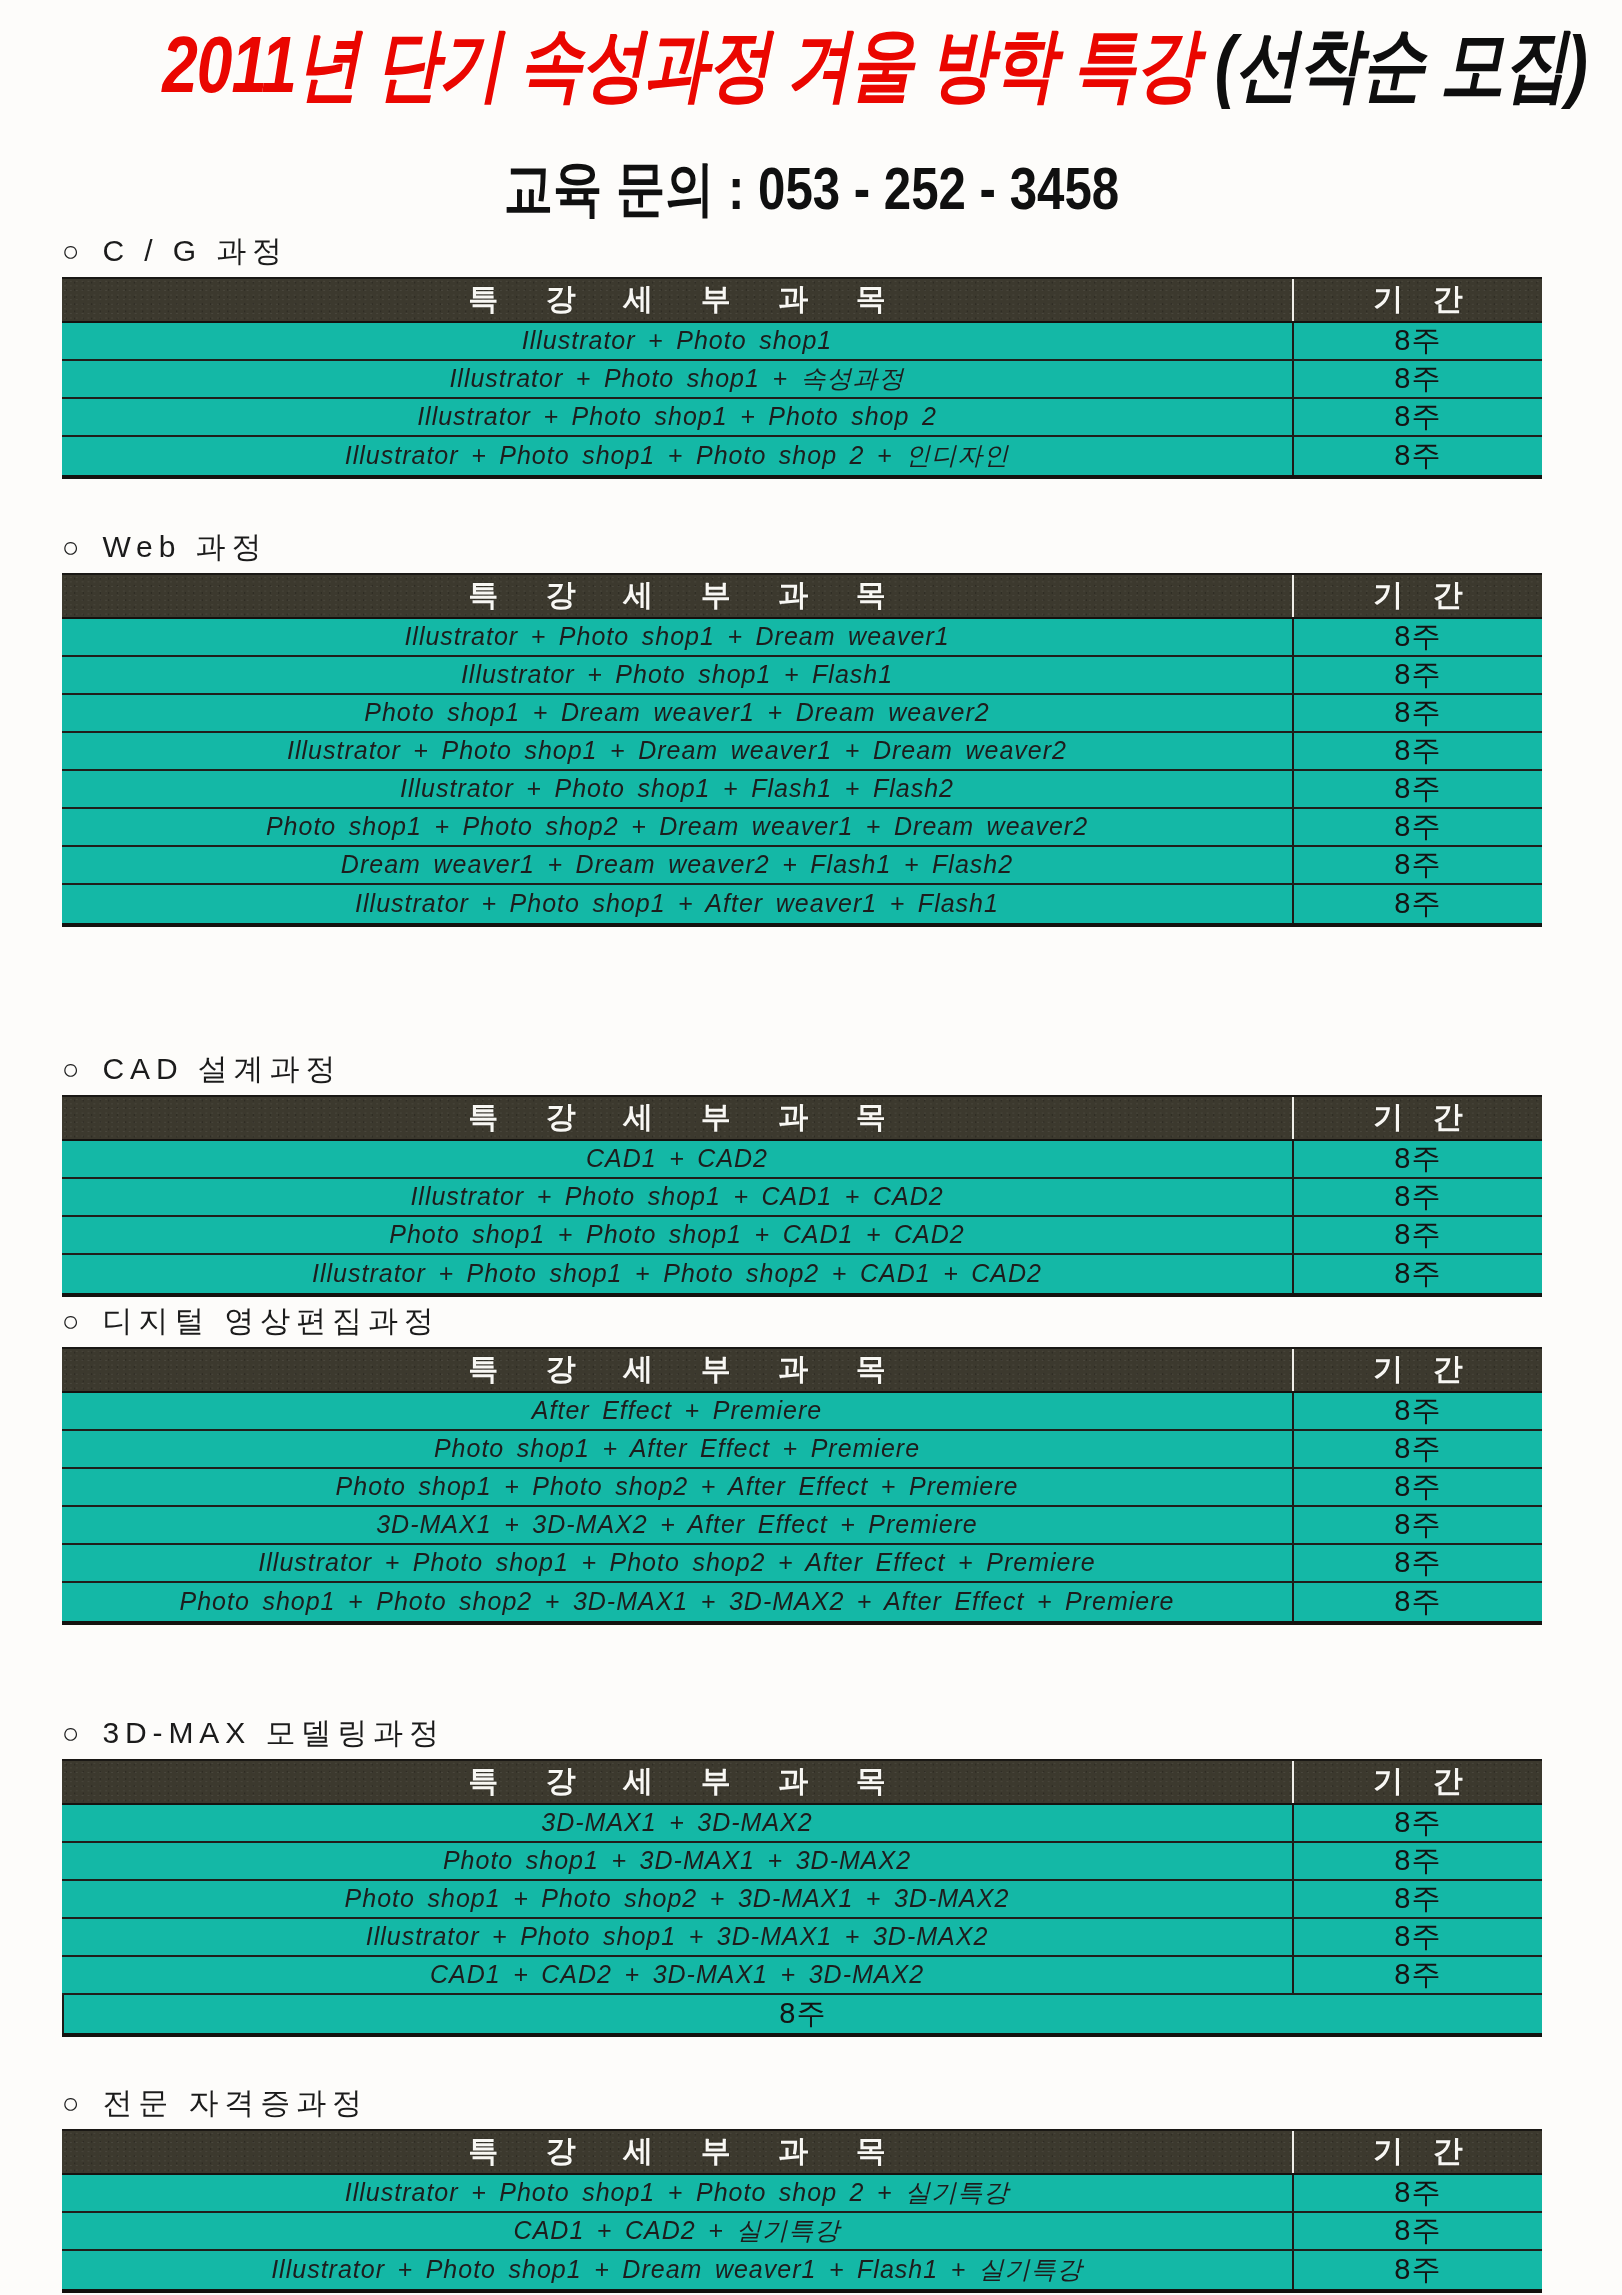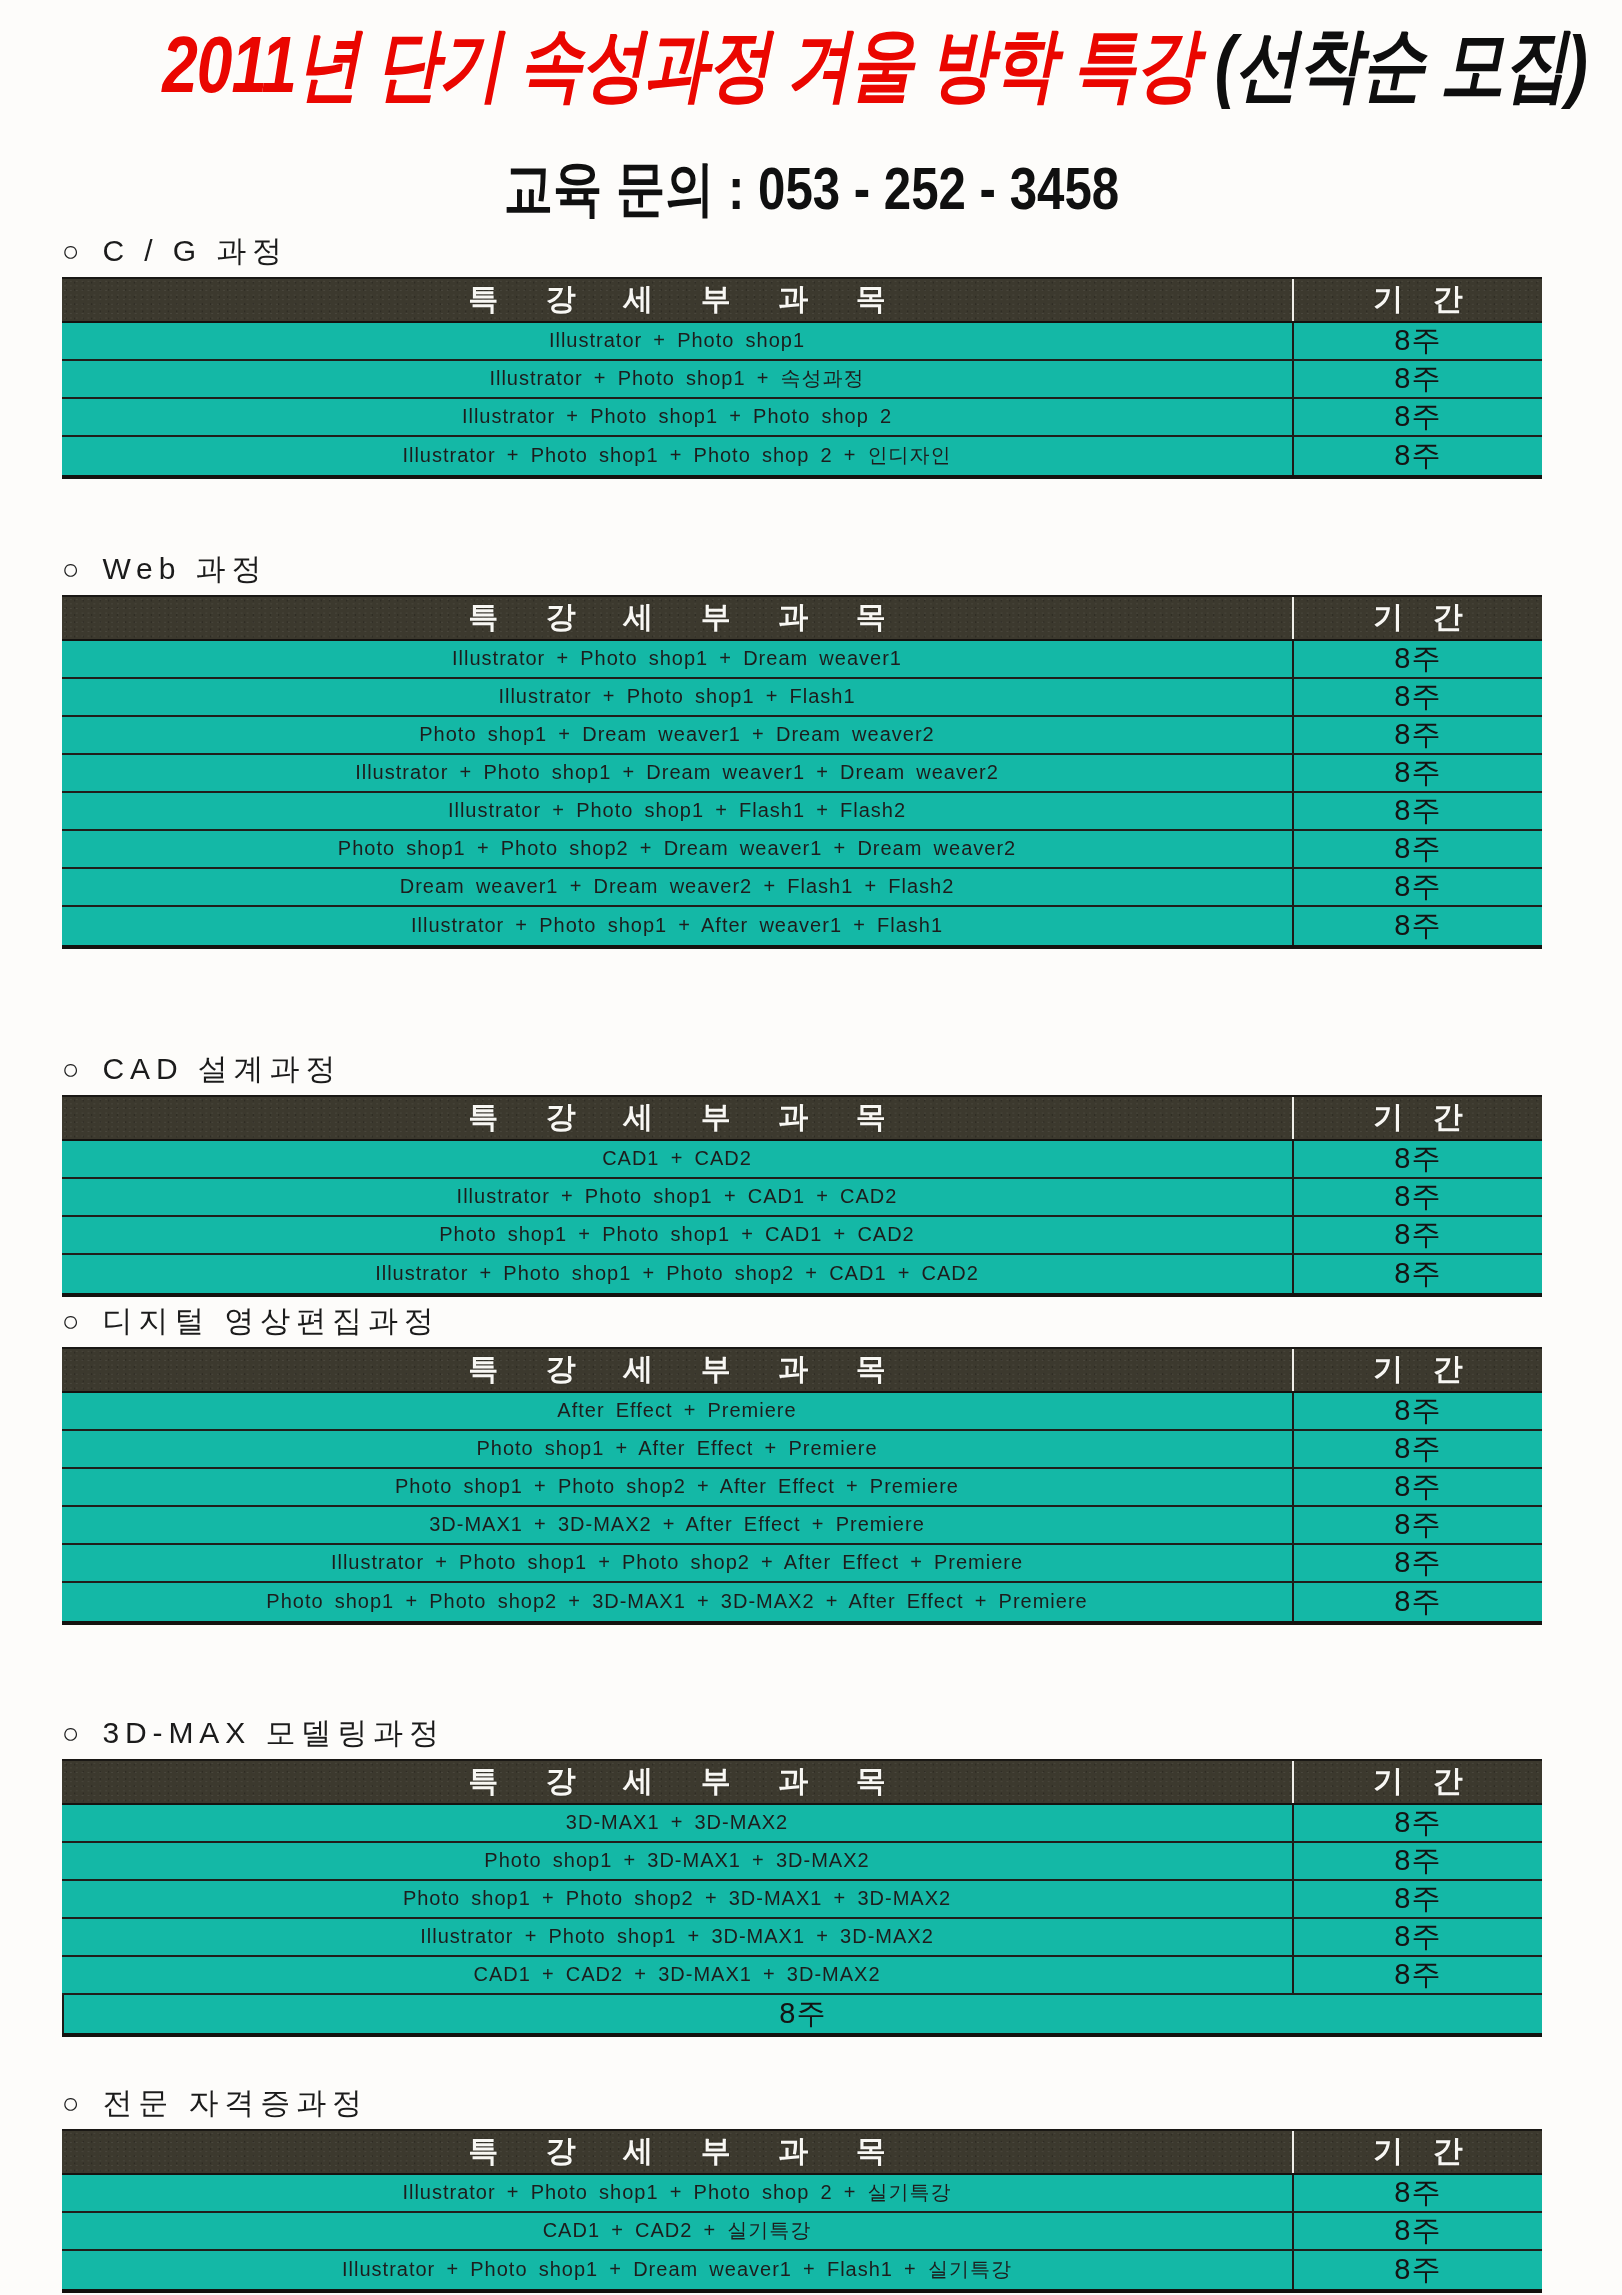--- a/index.html
+++ b/index.html
@@ -62,22 +62,22 @@
     display:flex;height:38px;box-sizing:border-box;
     border-bottom:2.6px double #201e1a;
   }
   .trow.last{border-bottom:none;}
   .td{
     display:flex;align-items:center;justify-content:center;
     box-sizing:border-box;white-space:nowrap;
   }
   .td.subject{
     flex:0 0 1230px;
-    font-size:20px;color:#1d1d1d;
-    letter-spacing:1px;word-spacing:4.6px;
+    font-size:25px;color:#1d1d1d;
+    letter-spacing:1px;word-spacing:4.6px;font-style:italic;
   }
   .td.period{
     flex:1 1 auto;
     font-size:29px;color:#141414;
     border-left:2px solid #1d1b18;
     letter-spacing:1.3px;
   }
 </style>
 </head>
 <body>
@@ -110,21 +110,21 @@
     <div class="td subject">Illustrator + Photo shop1 + Photo shop 2</div>
     <div class="td period">8주</div>
   </div>
           <div class="trow last">
     <div class="td subject">Illustrator + Photo shop1 + Photo shop 2 + 인디자인</div>
     <div class="td period">8주</div>
   </div>
         </div>
     </div>
   </div>
-    <div class="section" style="top: 550px;">
+    <div class="section" style="top: 528px;">
     <div class="sec-heading">
       <span class="sec-bullet">○</span><span>Web 과정</span>
     </div>
     <div class="ctable">
       <div class="thead">
         <div class="th subject">특 강 세 부 과 목</div>
         <div class="th period">기 간</div>
       </div>
       <div>
           <div class="trow">

